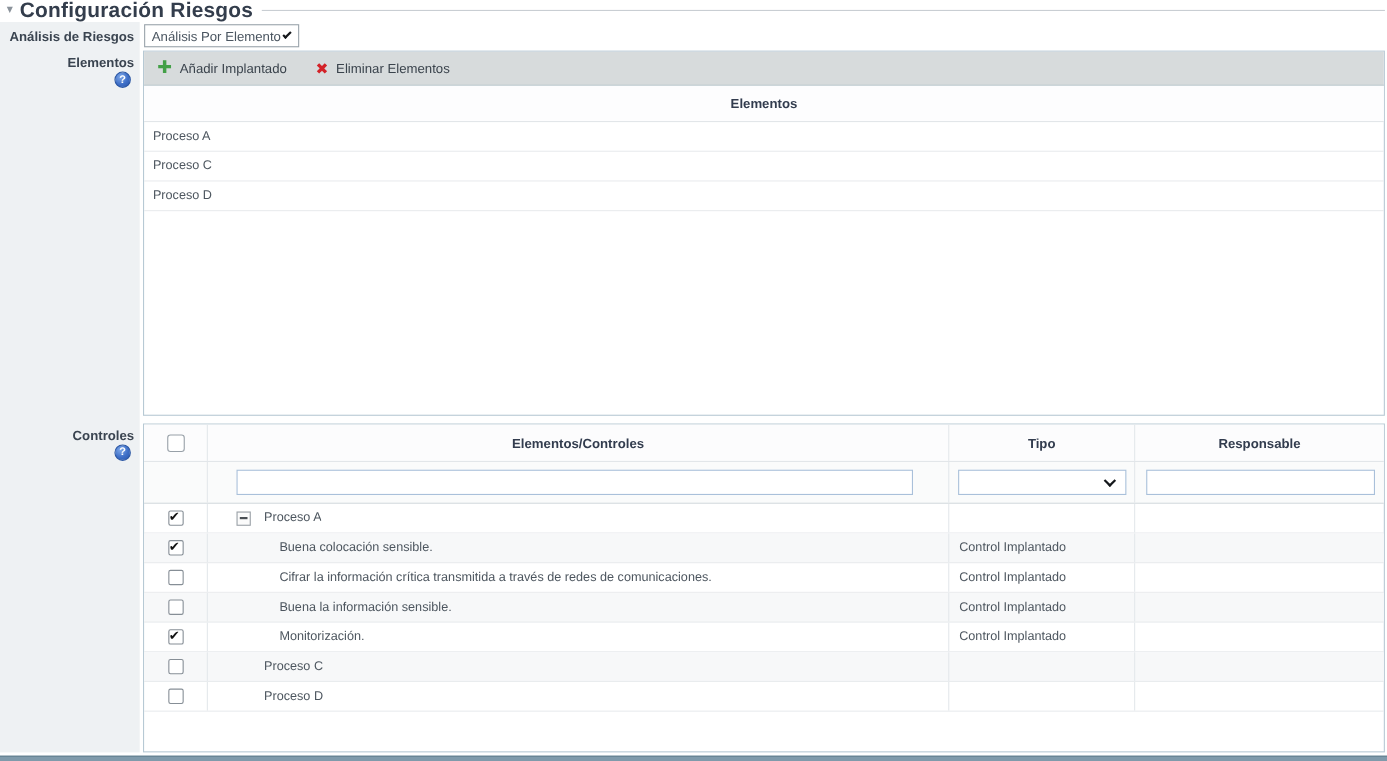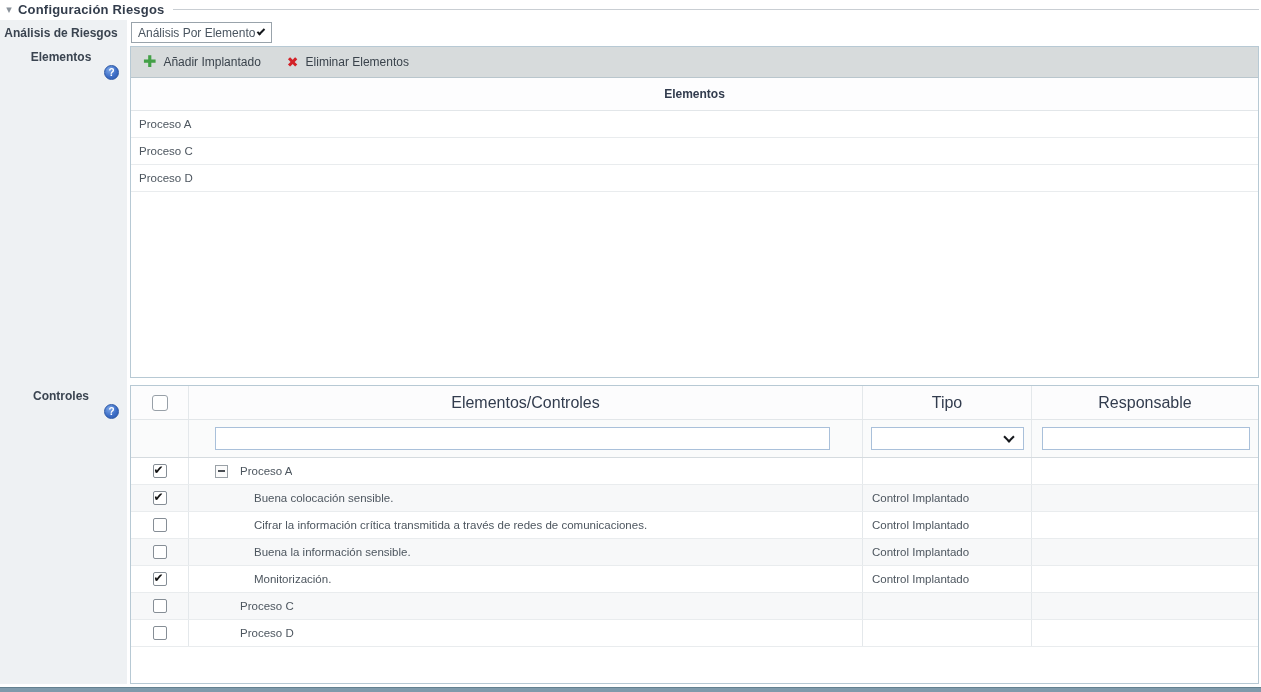--- a/index.html
+++ b/index.html
@@ -4,25 +4,25 @@
 <style>
   html,body{margin:0;padding:0;background:#ffffff;}
   .page{
     position:relative;width:1261px;height:692px;overflow:hidden;
     font-family:"Liberation Sans","DejaVu Sans",sans-serif;
     background:#ffffff;color:#4d565f;font-size:12px;
   }
   
   .sec-header{position:absolute;left:0;top:1px;width:1261px;height:17px;display:flex;align-items:center;}
   .sec-tri{width:18px;text-align:center;color:#8a929a;font-size:11px;line-height:17px;cursor:pointer;}
-  .sec-title{font-weight:bold;font-size:13px;color:#333d4c;white-space:nowrap;margin-right:8px;letter-spacing:.2px;}
+  .sec-title{font-weight:bold;font-size:19px;color:#333d4c;white-space:nowrap;margin-right:8px;letter-spacing:.2px;}
   .sec-rule{flex:1;height:0;border-top:1px solid #c9ced3;margin-right:2px;}
   
   .label-panel{position:absolute;left:0;top:20px;width:127px;height:664px;background:#eef1f3;}
-  .field-label{position:absolute;left:0;width:122px;text-align:center;font-weight:bold;color:#3a4450;font-size:12px;}
+  .field-label{position:absolute;left:0;width:122px;text-align:right;font-weight:bold;color:#3a4450;font-size:12px;}
   .help-icon{
     position:absolute;width:15px;height:15px;border-radius:50%;
     background:radial-gradient(circle at 35% 30%, #7ea8e8 0%, #3e6fc7 55%, #2a56ab 100%);
     border:1px solid #2b57a4;color:#fff;font-size:10px;font-weight:bold;
     display:flex;align-items:center;justify-content:center;cursor:pointer;box-sizing:border-box;
   }
   
   .analysis-label{top:26px;}
   .select-box{
     position:absolute;left:131px;top:22px;width:141px;height:21px;background:#fff;
@@ -40,21 +40,21 @@
   .tb-btn{display:flex;align-items:center;gap:7px;margin-right:26px;cursor:pointer;color:#3a434c;font-size:12px;}
   .icon-plus{color:#43a047;font-size:16px;font-weight:bold;line-height:16px;}
   .icon-x{color:#d32228;font-size:14px;font-weight:bold;line-height:14px;}
   
   .elem-head{height:32px;display:flex;align-items:center;justify-content:center;font-weight:bold;color:#323c4e;border-bottom:1px solid #e2e6e9;background:#fdfdfe;font-size:12px;}
   .elem-row{height:27px;display:flex;align-items:center;padding-left:8px;border-bottom:1px solid #e9ecee;font-size:11.5px;color:#4d565f;cursor:pointer;box-sizing:border-box;}
   
   .grid-row{display:grid;grid-template-columns:58px 674px 169px auto;box-sizing:border-box;}
   .gc{display:flex;align-items:center;box-sizing:border-box;min-width:0;}
   .bdr{border-right:1px solid #e4e8eb;}
-  .ctrl-head{height:34px;background:#fcfcfd;border-bottom:1px solid #e2e6e9;font-weight:normal;color:#323c4e;font-size:16px;}
+  .ctrl-head{height:34px;background:#fcfcfd;border-bottom:1px solid #e2e6e9;font-weight:bold;color:#323c4e;font-size:12px;}
   .ctrl-head .gc{justify-content:center;}
   .filter-row{height:38px;background:#fafbfb;border-bottom:1px solid #d5dbdf;}
   .f-input{height:23px;border:1px solid #a9c0da;background:#fff;box-sizing:border-box;font-family:inherit;font-size:11.5px;padding:0 5px;outline:none;}
   .f-select{display:flex;align-items:center;justify-content:flex-end;height:23px;border:1px solid #a9c0da;background:#fff;box-sizing:border-box;padding:0 8px;cursor:pointer;}
   .ctrl-row{height:27px;border-bottom:1px solid #e9ecee;font-size:11.5px;color:#4d565f;cursor:pointer;}
   .ctrl-row.alt{background:#f7f8f9;}
   .cell-text{white-space:nowrap;overflow:hidden;text-overflow:ellipsis;}
   .tipo-cell{padding-left:9px;}
   .resp-cell{padding-left:9px;}
   

